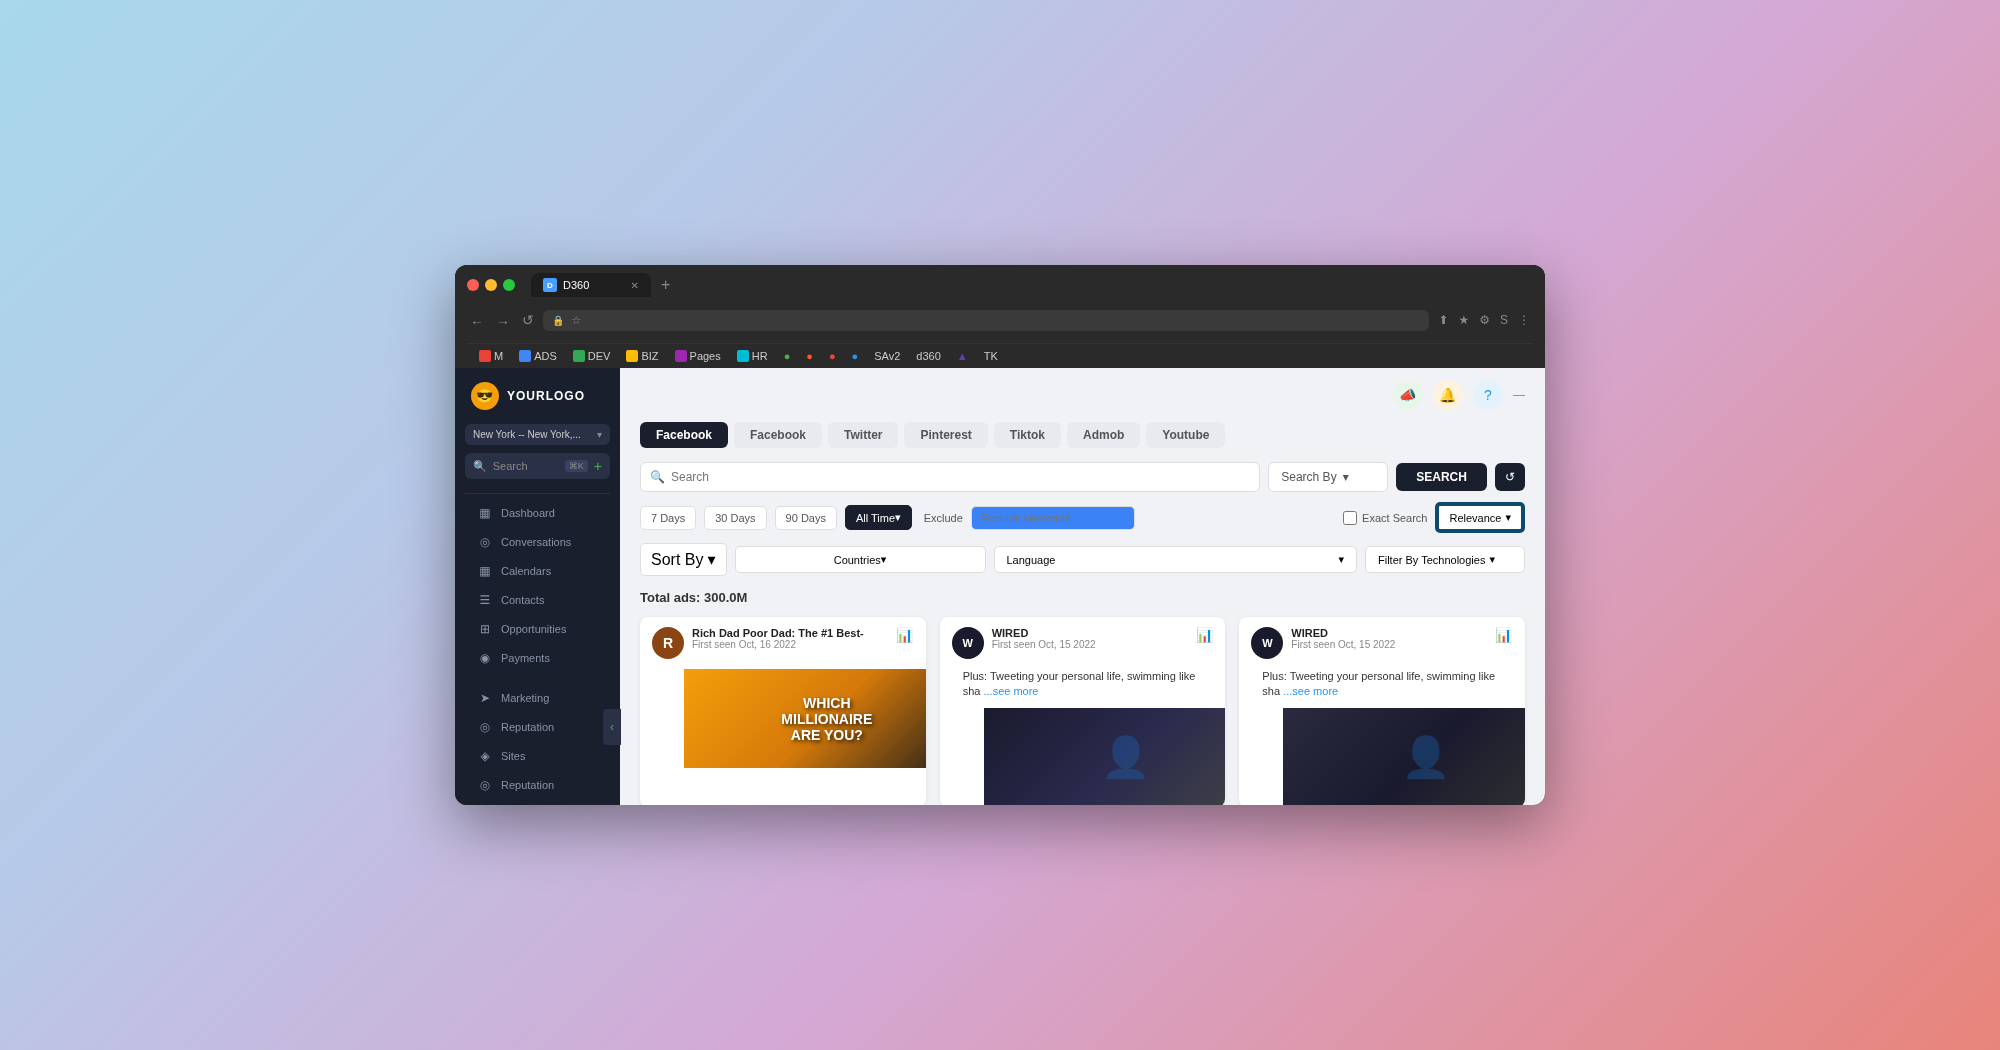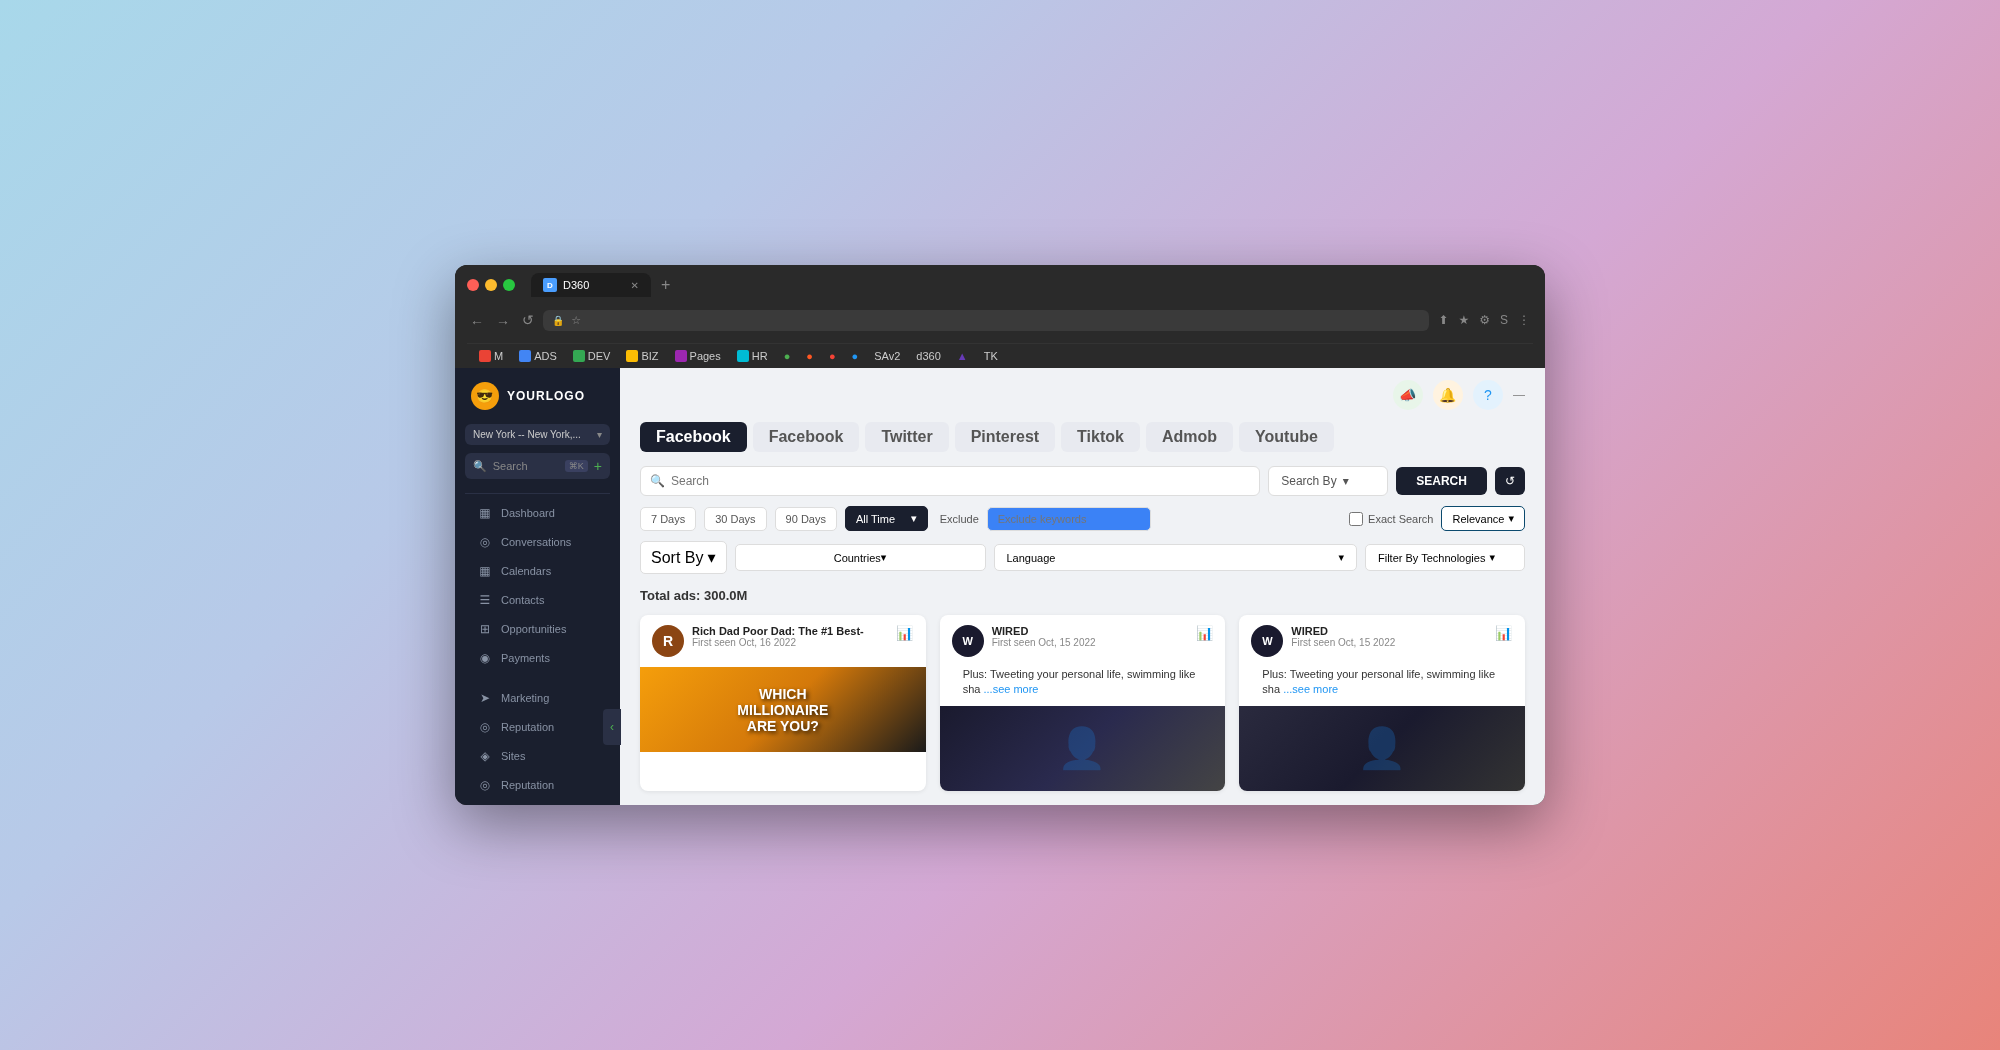--- a/index.html
+++ b/index.html
@@ -408,21 +408,21 @@
     .platform-tabs {
       display: flex;
       gap: 6px;
       margin-bottom: 14px;
       flex-wrap: wrap;
     }
 
     .platform-tab {
       padding: 6px 16px;
       border-radius: 6px;
-      font-size: 16px;
+      font-size: 12px;
       font-weight: 600;
       cursor: pointer;
       border: none;
     }
 
     .platform-tab.active {
       background: #1a1f2e;
       color: white;
     }
 
@@ -520,21 +520,21 @@
 
     .time-btn.active {
       background: #1a1f2e;
       color: white;
       border-color: #1a1f2e;
     }
 
     .time-btn.has-dropdown {
       display: flex;
       align-items: center;
-      gap: 16px;
+      gap: 0;
       text-align: right;
     }
 
     .exclude-label {
       font-size: 11px;
       color: #555;
       margin-left: 4px;
     }
 
     .exclude-input {
@@ -559,21 +559,21 @@
       height: 14px;
     }
 
     .exact-label {
       font-size: 11px;
       color: #555;
     }
 
     .relevance-dropdown {
       padding: 5px 10px;
-      border: 1px solid #0c4a6e;
+      border: 4px solid #0c4a6e;
       border-radius: 5px;
       font-size: 11px;
       background: white;
       display: flex;
       align-items: center;
       gap: 4px;
       cursor: pointer;
     }
 
     
@@ -720,22 +720,23 @@
       margin-left: 11px;
     }
 
     .see-more {
       color: #2196f3;
       cursor: pointer;
     }
 
     .ad-image {
       width: 100%;
-      height: 85px;
+      height: 99px;
       overflow: hidden;
+      margin-left: 44px;
     }
 
     .ad-img-placeholder {
       width: 100%;
       height: 100%;
       display: flex;
       align-items: center;
       justify-content: center;
       font-size: 11px;
       color: rgba(255,255,255,0.8);

